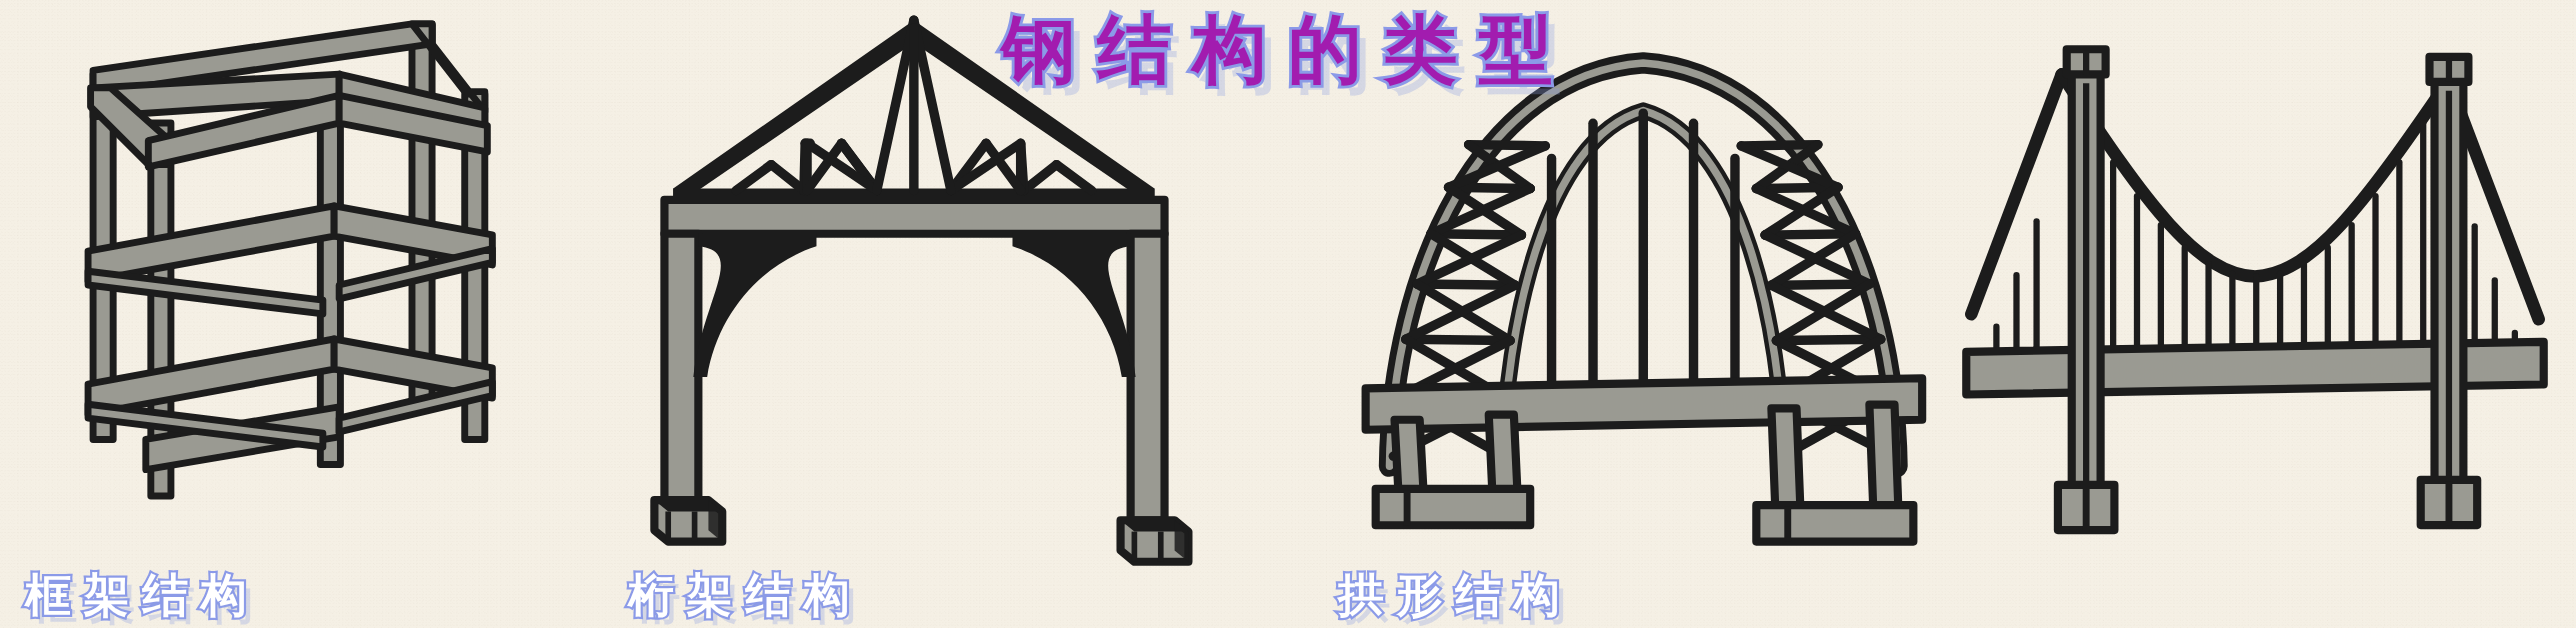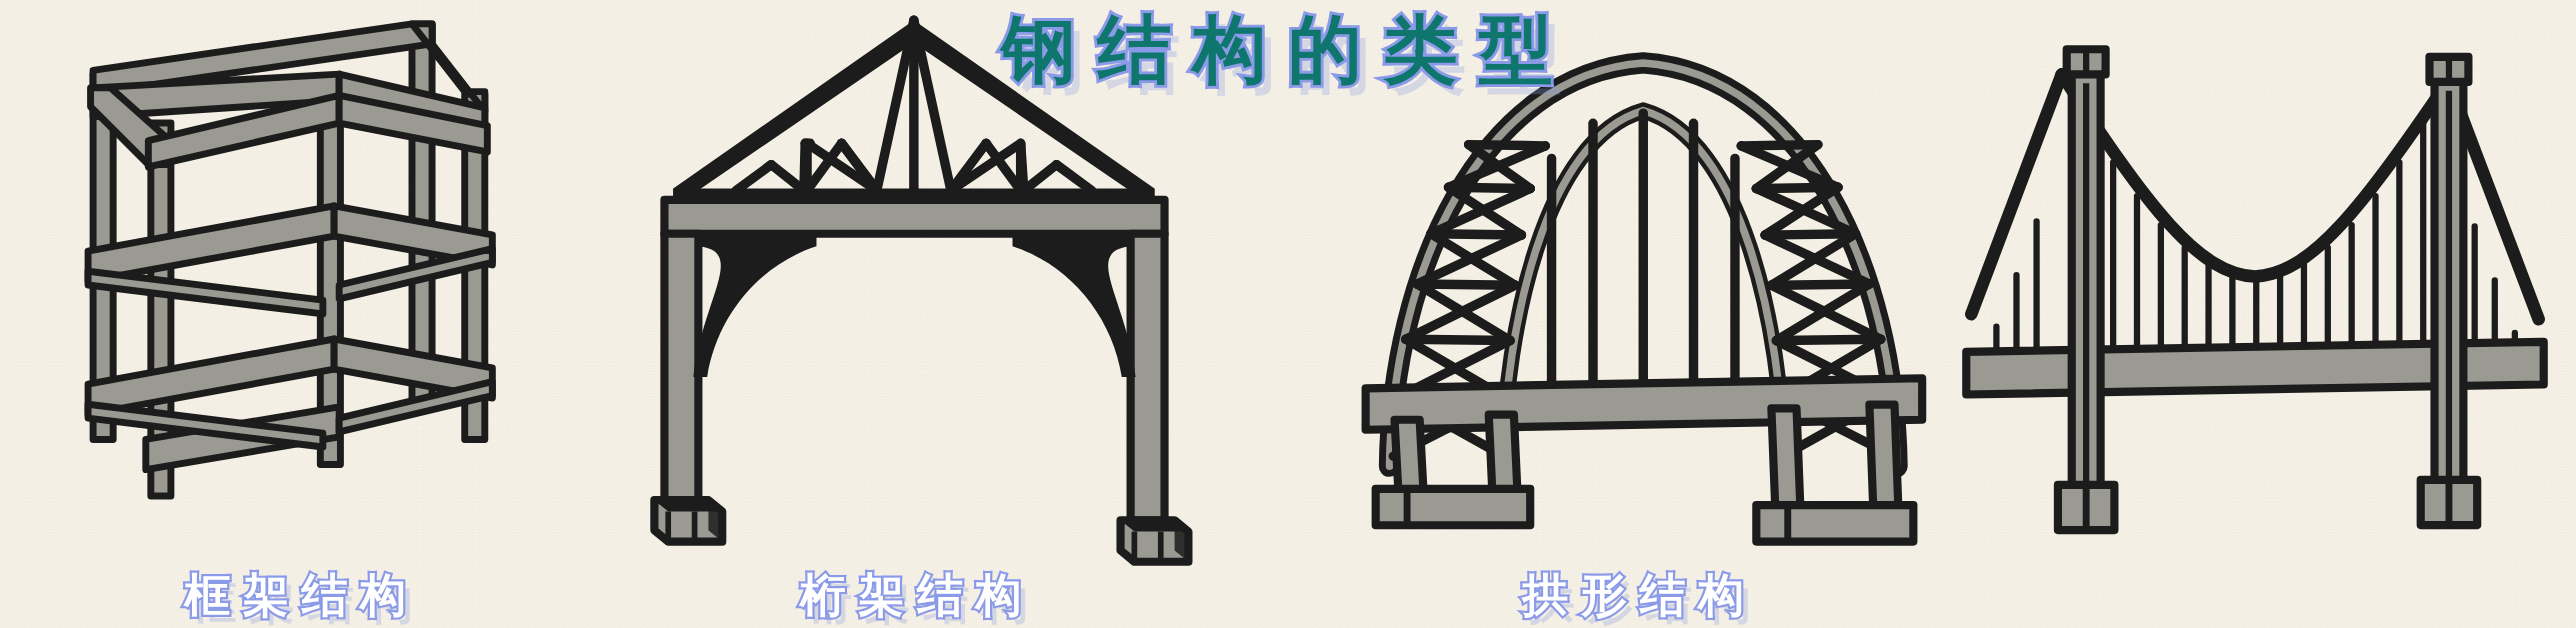--- a/index.html
+++ b/index.html
@@ -31,42 +31,41 @@
     text-align:center;
     z-index:5;
     pointer-events:none;
   }
   #title .t-text{
     display:inline-block;
     font-family:"DejaVu Sans","Liberation Sans",sans-serif;
     font-size:74px;
     font-weight:700;
     letter-spacing:21.4px;
-    color:#0f766e;
+    color:#a21caf;
     -webkit-text-stroke:5.7px #8b9ae8;
     paint-order:stroke fill;
     text-shadow:8.8px 10px 0 rgba(140,158,226,.30);
     line-height:1.25;
   }
 
   
   .panel{
     position:absolute;
     top:0;
     height:628px;
   }
   .panel .art{
     position:absolute;
     left:0;top:0;
   }
   .caption{
     position:absolute;
     left:0;right:0;
     bottom:6.3px;
-    text-align:center;
   }
   .caption .c-text{
     display:inline-block;
     font-family:"DejaVu Sans","Liberation Sans",sans-serif;
     font-size:46px;
     font-weight:700;
     letter-spacing:12.6px;
     color:#ffffff;
     -webkit-text-stroke:4.4px #8b9ae8;
     paint-order:stroke fill;

